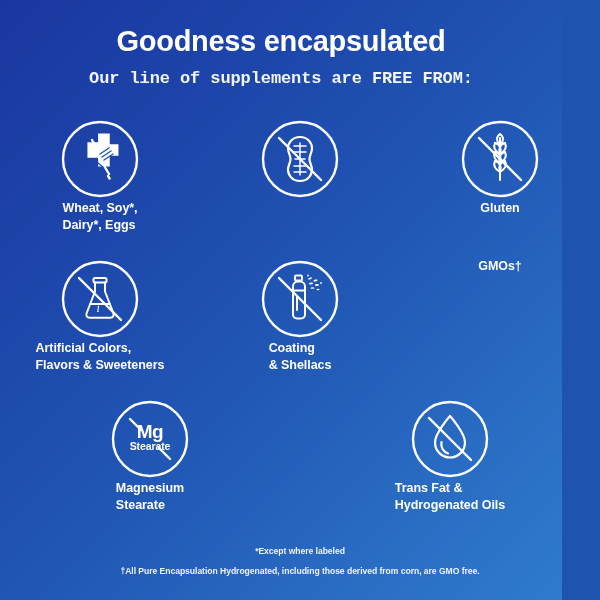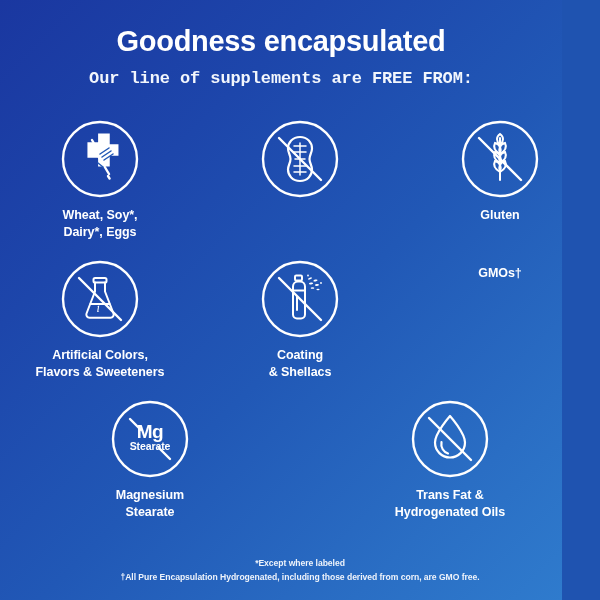--- a/index.html
+++ b/index.html
@@ -65,42 +65,40 @@
     position: relative;
     display: block;
   }
   .badge svg {
     display: block;
     width: 82px;
     height: 82px;
     overflow: visible;
   }
   .cell-label {
-    margin-top: 7px;
     font-size: 12.5px;
     font-weight: bold;
     line-height: 1.32;
-    text-align: center;
     color: #ffffff;
     white-space: pre-line;
     letter-spacing: -0.05px;
   }
   .footnotes {
     position: absolute;
     bottom: 16px;
     left: 0;
     width: 600px;
     text-align: center;
   }
   .footnote {
     font-size: 8.6px;
     font-weight: bold;
     line-height: 1.55;
     color: #eef3fb;
-    margin: 0;
+    margin: 6px;
     letter-spacing: -0.05px;
   }
   .gmo-text {
     font-size: 20px;
     font-weight: bold;
     letter-spacing: -0.6px;
   }
   .mg-text {
     font-size: 19px;
     font-weight: bold;

